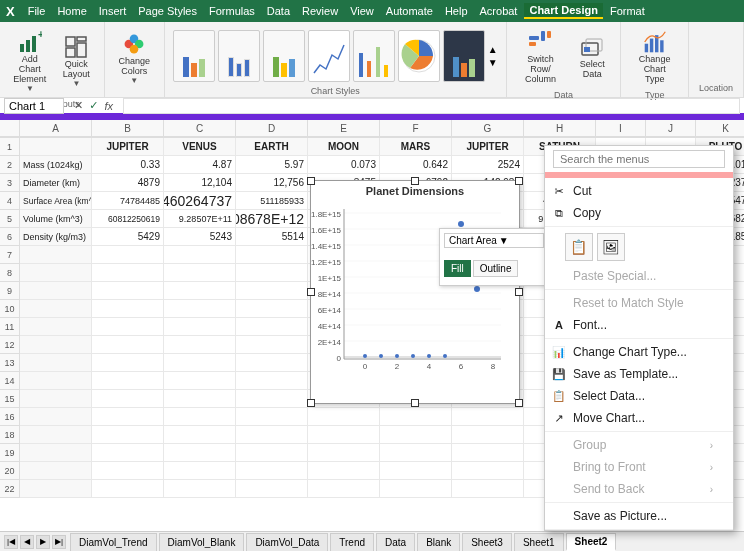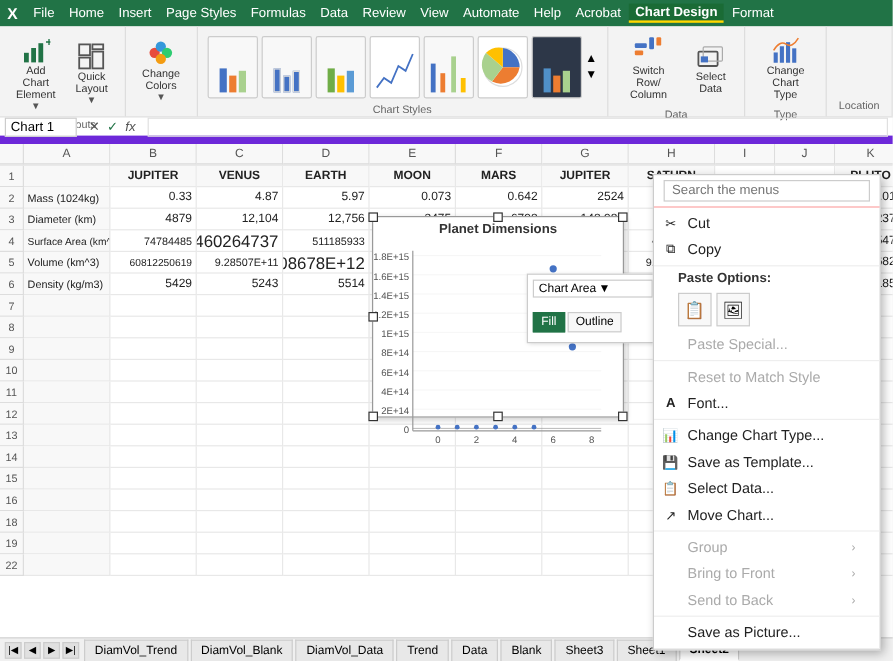--- a/index.html
+++ b/index.html
@@ -42,21 +42,21 @@
     .chart-title { font-size: 11px; text-align: center; padding: 4px 0 2px; font-weight: bold; color: #333; }
     .chart-handle { width: 8px; height: 8px; background: white; border: 1px solid #333; position: absolute; }
 
     
     .context-menu { position: absolute; top: 145px; right: 10px; width: 190px; background: white; border: 1px solid #ccc; box-shadow: 3px 3px 8px rgba(0,0,0,0.3); z-index: 100; font-size: 12px; }
     .context-menu-section { border-bottom: 1px solid #eee; padding: 2px 0; }
     .menu-item { padding: 4px 20px 4px 28px; cursor: pointer; display: flex; align-items: center; justify-content: space-between; color: #222; position: relative; }
     .menu-item.disabled { color: #aaa; cursor: default; }
     .menu-item .menu-icon { position: absolute; left: 6px; width: 16px; text-align: center; font-size: 11px; }
     .menu-item .arrow { font-size: 10px; }
-    .search-bar { padding: 4px 8px; border-bottom: 1px solid #fca5a5; }
+    .search-bar { padding: 4px 8px; border-bottom: 6px solid #fca5a5; }
     .search-input { width: 100%; border: 1px solid #ccc; padding: 2px 6px; font-size: 11px; }
     .paste-options-label { padding: 2px 20px; font-size: 11px; font-weight: 600; color: #333; }
     .paste-icons { display: flex; gap: 4px; padding: 4px 20px; }
     .paste-icon-btn { width: 28px; height: 28px; border: 1px solid #ccc; background: #f8f8f8; cursor: pointer; display: flex; align-items: center; justify-content: center; font-size: 14px; }
 
     
     .chart-panel { position: absolute; top: 106px; right: 200px; width: 100px; background: white; border: 1px solid #ccc; box-shadow: 1px 1px 4px rgba(0,0,0,0.2); z-index: 50; padding: 4px; }
     .chart-panel-tabs { display: flex; gap: 2px; margin-bottom: 4px; margin-top: 12px; }
     .chart-panel-tab { padding: 2px 6px; font-size: 10px; border: 1px solid #ccc; cursor: pointer; background: #f8f8f8; }
     .chart-panel-tab.active { background: #217346; color: white; border-color: #217346; }
@@ -541,37 +541,51 @@
       <div class="c-d cell"></div>
       <div class="c-e cell"></div>
       <div class="c-f cell"></div>
       <div class="c-g cell"></div>
       <div class="c-h cell"></div>
       <div class="c-i cell"></div>
       <div class="c-j cell"></div>
       <div class="c-k cell"></div>
     </div>
           <div class="grid-row">
+      <div class="c-rn row-num">20</div>
+      <div class="c-a cell label-col"></div>
+      <div class="c-b cell"></div>
+      <div class="c-c cell"></div>
+      <div class="c-d cell"></div>
+      <div class="c-e cell"></div>
+      <div class="c-f cell"></div>
+      <div class="c-g cell"></div>
+      <div class="c-h cell"></div>
+      <div class="c-i cell"></div>
+      <div class="c-j cell"></div>
+      <div class="c-k cell"></div>
+    </div>
+          <div class="grid-row">
       <div class="c-rn row-num">22</div>
       <div class="c-a cell label-col"></div>
       <div class="c-b cell"></div>
       <div class="c-c cell"></div>
       <div class="c-d cell"></div>
       <div class="c-e cell"></div>
       <div class="c-f cell"></div>
       <div class="c-g cell"></div>
       <div class="c-h cell"></div>
       <div class="c-i cell"></div>
       <div class="c-j cell"></div>
       <div class="c-k cell"></div>
     </div>
         </div>
     </div>
 
-    <div class="chart-container" style="top:60px;left:310px;width:210px;height:168px;">
+    <div class="chart-container" style="top:60px;left:310px;width:210px;height:224px;">
       
       <div class="chart-handle" style="top:-4px;left:-4px;"></div>
       <div class="chart-handle" style="top:-4px;left:50%;margin-left:-4px;"></div>
       <div class="chart-handle" style="top:-4px;right:-4px;"></div>
       <div class="chart-handle" style="top:50%;margin-top:-4px;right:-4px;"></div>
       <div class="chart-handle" style="bottom:-4px;right:-4px;"></div>
       <div class="chart-handle" style="bottom:-4px;left:50%;margin-left:-4px;"></div>
       <div class="chart-handle" style="bottom:-4px;left:-4px;"></div>
       <div class="chart-handle" style="top:50%;margin-top:-4px;left:-4px;"></div>
 
@@ -643,21 +657,20 @@
     <div class="menu-item">
       <span class="menu-icon">✂</span>
       <span>Cut</span>
     </div>
     <div class="menu-item">
       <span class="menu-icon">⧉</span>
       <span>Copy</span>
     </div>
   </div>
   <div class="context-menu-section">
-    <div class="paste-options-label">Paste Options:</div>
     <div class="paste-icons">
       <div class="paste-icon-btn">📋</div>
       <div class="paste-icon-btn">🖼</div>
     </div>
     <div class="menu-item disabled">
       <span class="menu-icon"></span>
       <span>Paste Special...</span>
     </div>
   </div>
   <div class="context-menu-section">

